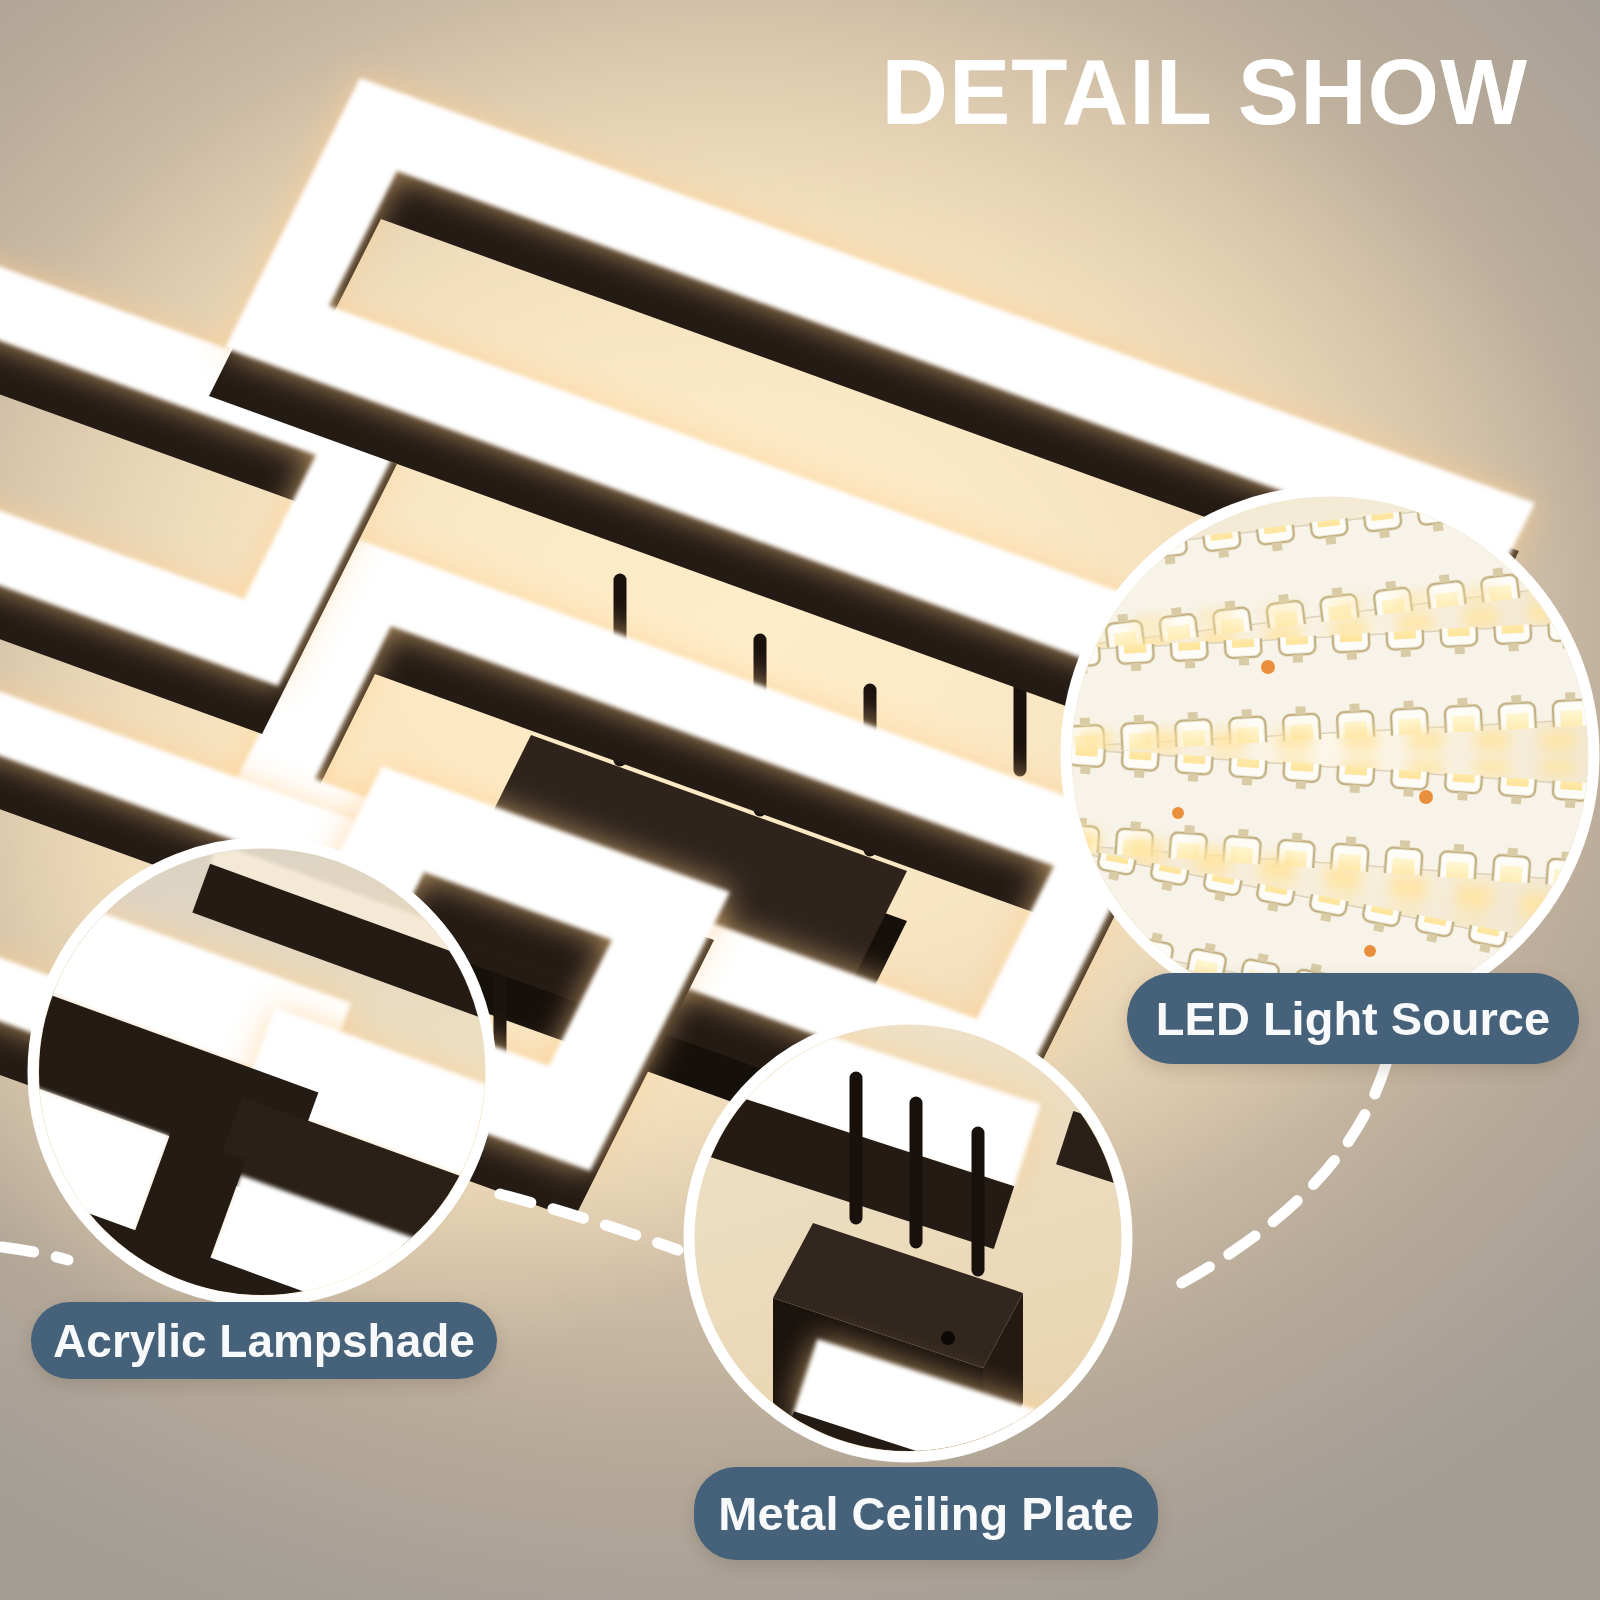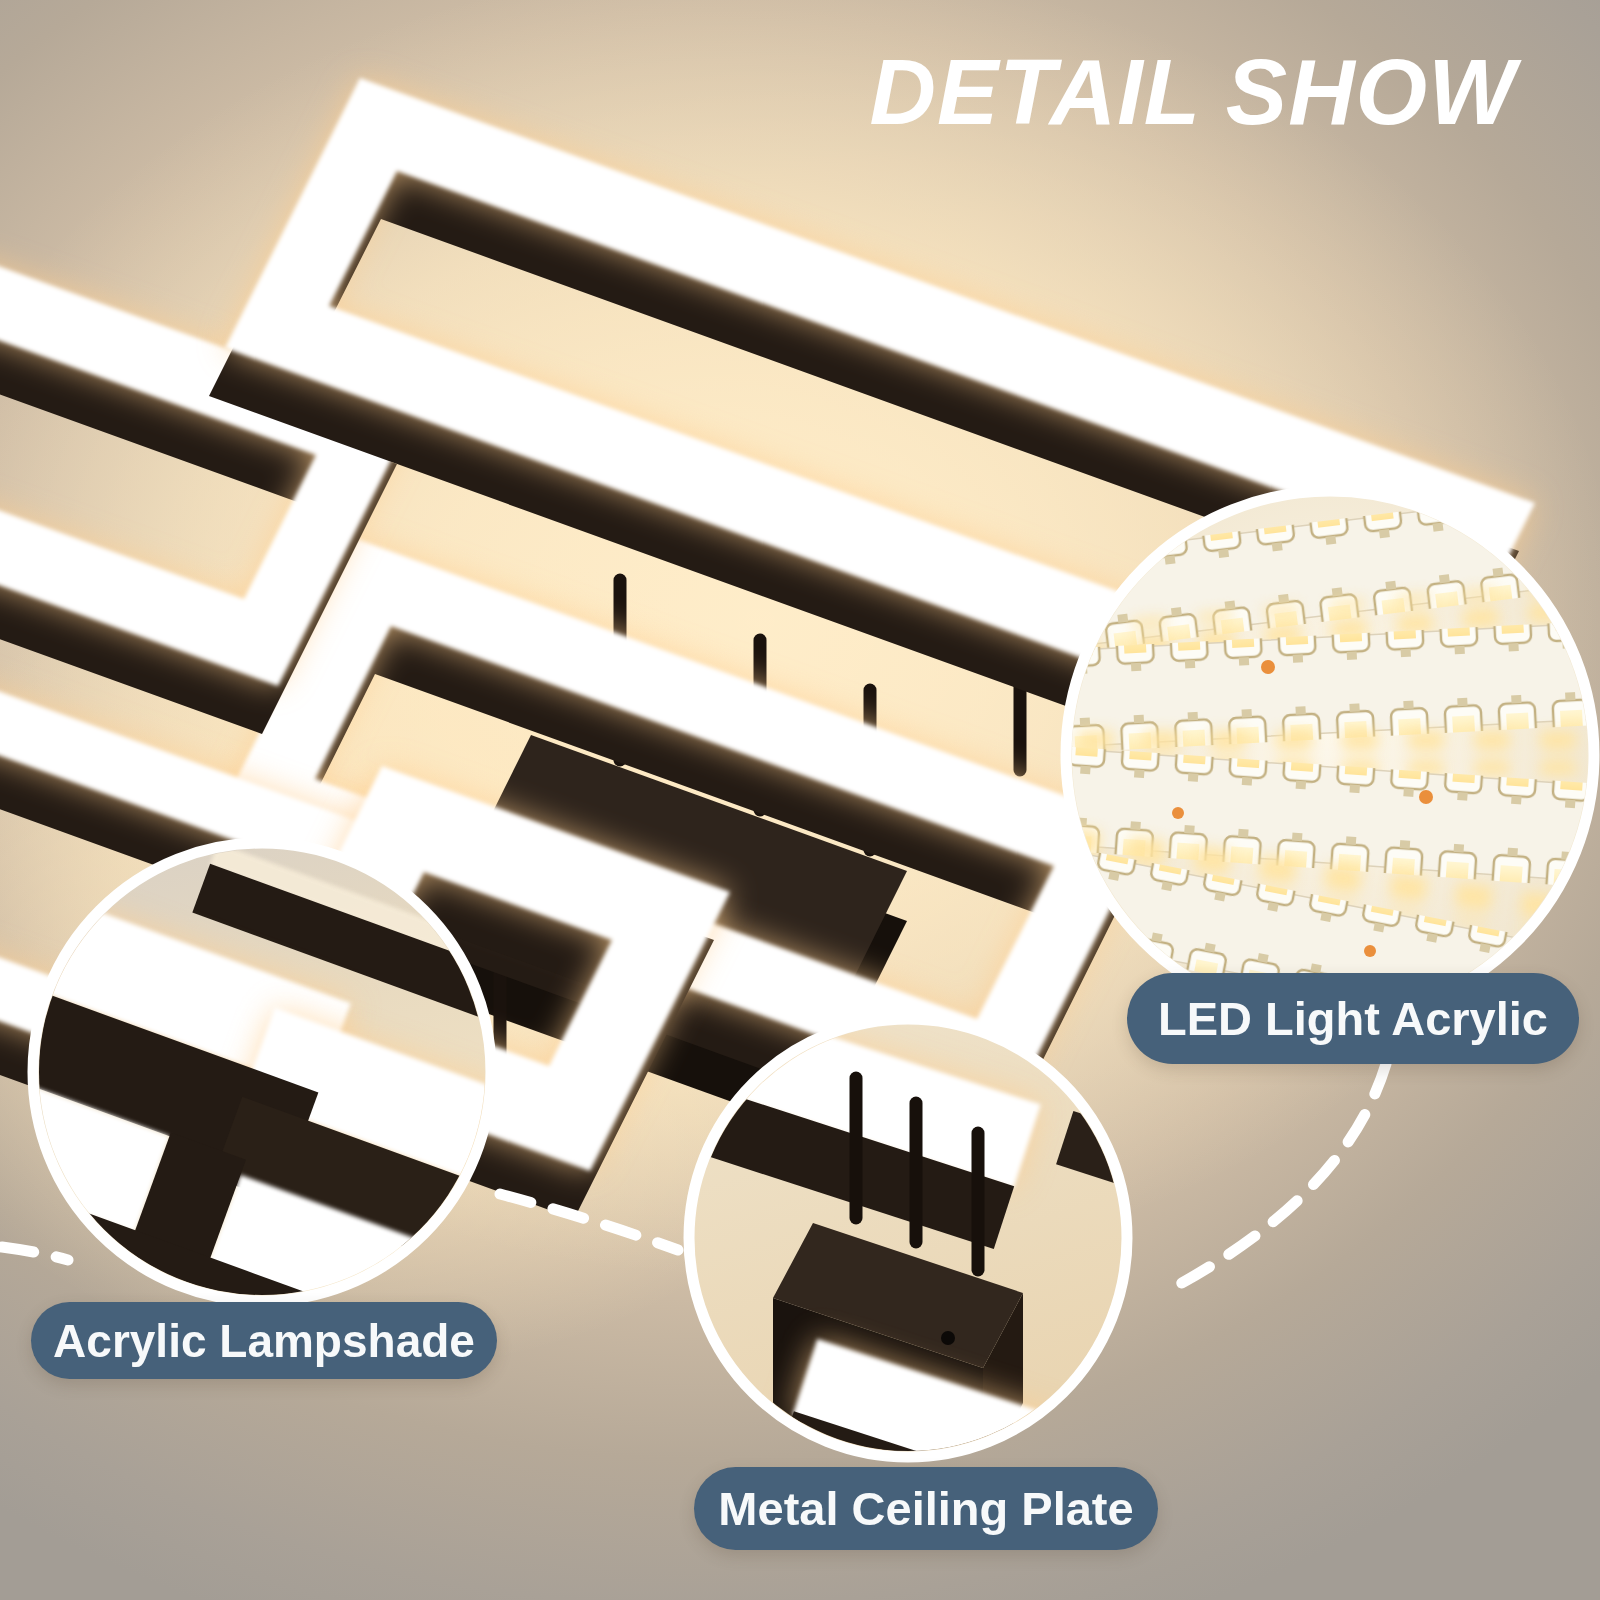--- a/index.html
+++ b/index.html
@@ -7,35 +7,35 @@
     width:1600px;height:1600px;overflow:hidden;position:relative;
     font-family:"Liberation Sans",sans-serif;
     background:
       radial-gradient(1250px 1050px at 44% 40%,
         #f8ead0 0%, #f3e4c8 22%, #e7d6ba 40%,
         #cfbda6 60%, #b6a998 78%, #a9a197 92%, #a39d95 100%);
   }
   .stage{position:absolute;inset:0;}
   svg.scene{position:absolute;left:0;top:0;width:1600px;height:1600px;display:block;}
   .page-title{
-    position:absolute;top:40px;right:84px;
-    font-size:92px;font-weight:bold;font-style:italic;
+    position:absolute;top:40px;right:72px;
+    font-size:92px;font-weight:bold;
     letter-spacing:1px;color:var(--title-text,#ffffff);
     white-space:nowrap;
   }
   .pill{
     position:absolute;display:flex;align-items:center;justify-content:center;
     background:var(--label-pill,#46617a);
     color:var(--label-text,#f7f9fa);
     font-weight:bold;font-size:47px;white-space:nowrap;
     box-shadow:0 6px 16px rgba(70,58,40,.18);
   }
   .pill-led{left:1127px;top:973px;width:452px;height:91px;border-radius:46px;}
   .pill-acrylic{left:31px;top:1302px;width:466px;height:77px;border-radius:39px;font-size:46px;align-items:center;}
-  .pill-metal{left:694px;top:1467px;width:464px;height:83px;border-radius:42px;}
+  .pill-metal{left:694px;top:1467px;width:464px;height:93px;border-radius:42px;}
 </style>
 </head>
 <body>
 
 <div class="stage">
 
 <svg class="scene" viewBox="0 0 1600 1600">
   <defs>
     <filter id="fBlur2" x="-40%" y="-40%" width="180%" height="180%">
           <feGaussianBlur stdDeviation="2"></feGaussianBlur>
@@ -223,21 +223,21 @@
         </g>
       </g>
     </g>
     <circle cx="908" cy="1238" r="219" fill="none" stroke="#ffffff" stroke-width="11"></circle>
   </g>
 </svg>
 
   <div class="page-title">DETAIL SHOW</div>
 
   <div class="pill pill-led">
-    <span>LED Light Acrylic</span>
+    <span>LED Light Source</span>
   </div>
   <div class="pill pill-acrylic">
     <span>Acrylic Lampshade</span>
   </div>
   <div class="pill pill-metal">
     <span>Metal Ceiling Plate</span>
   </div>
 
 </div>
 

